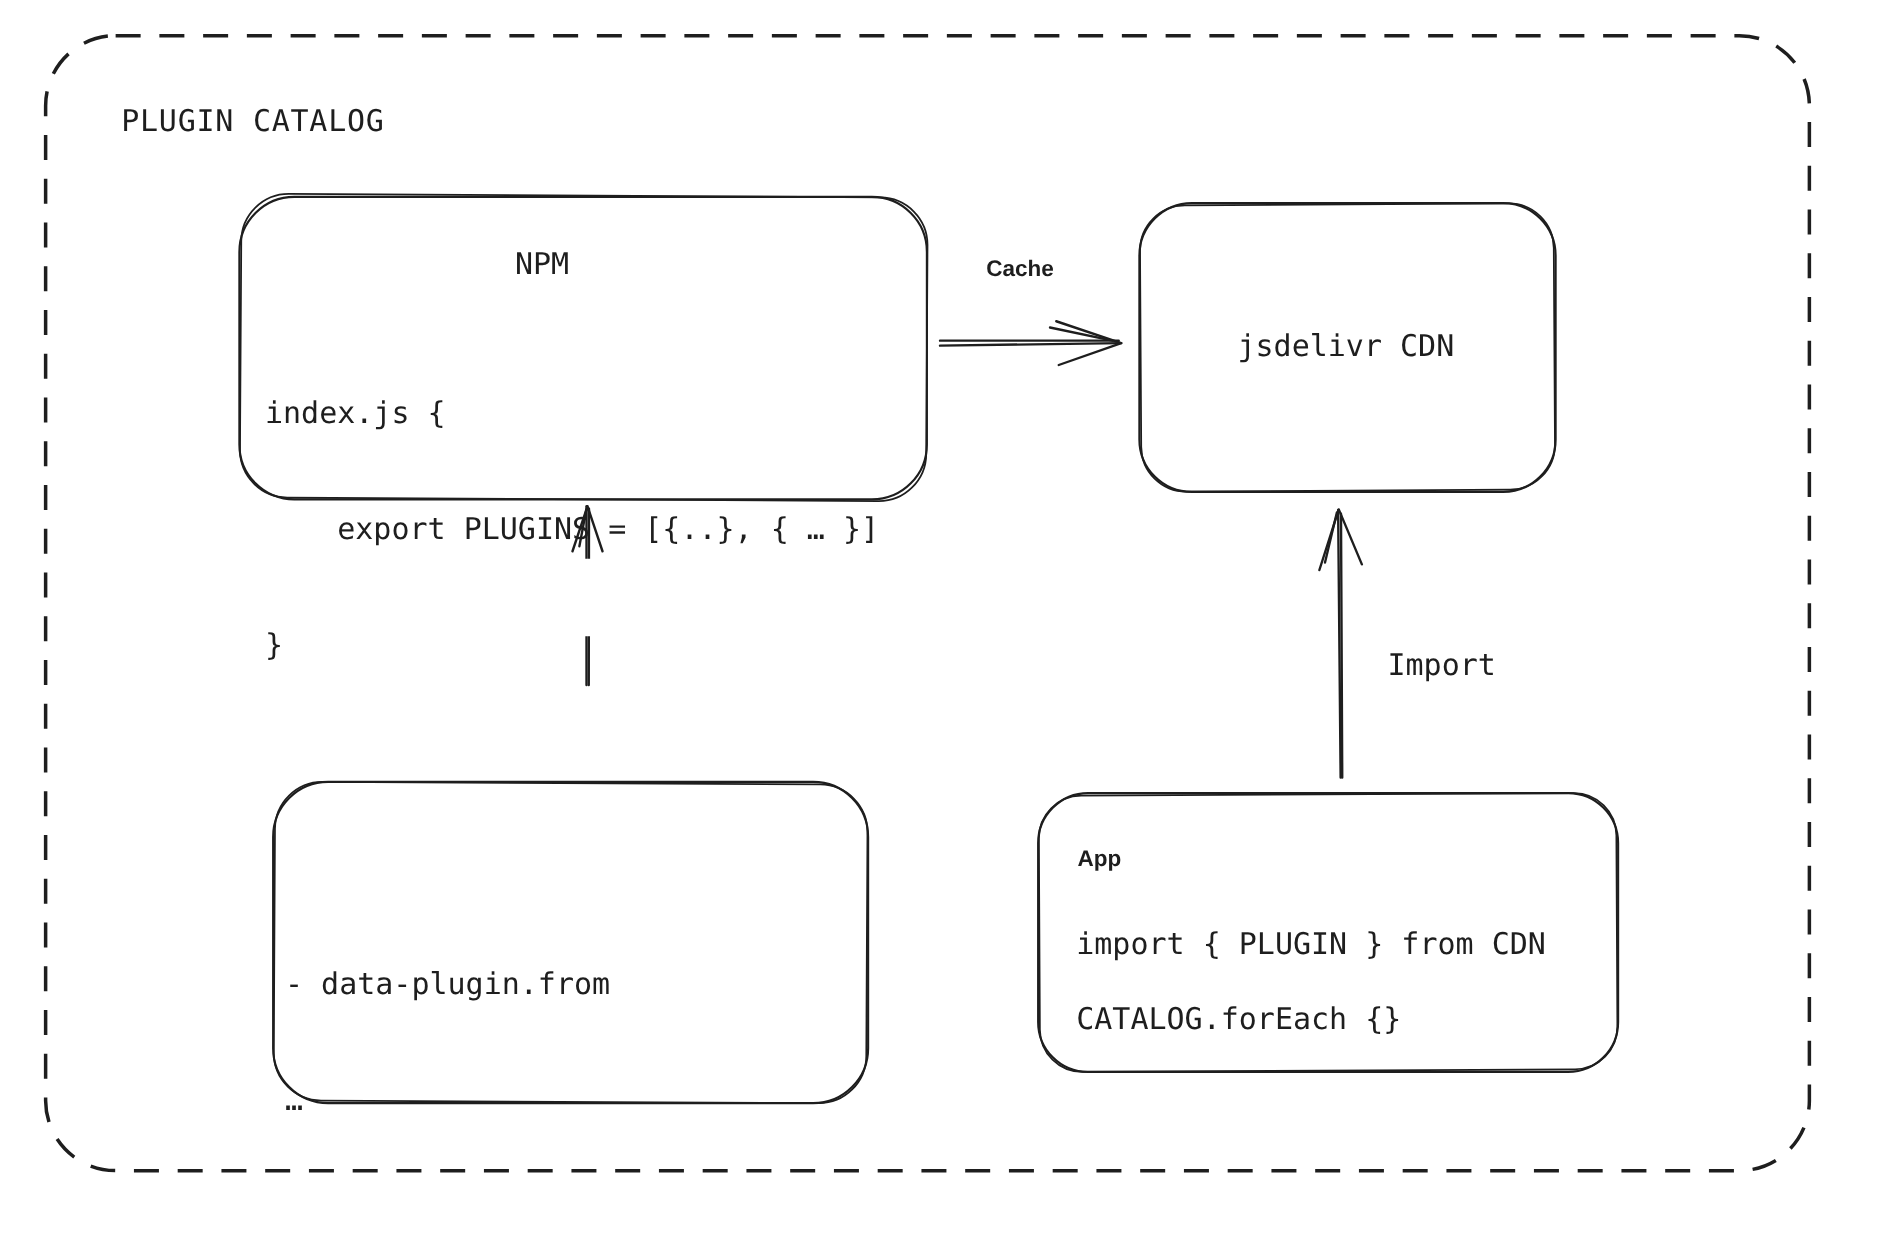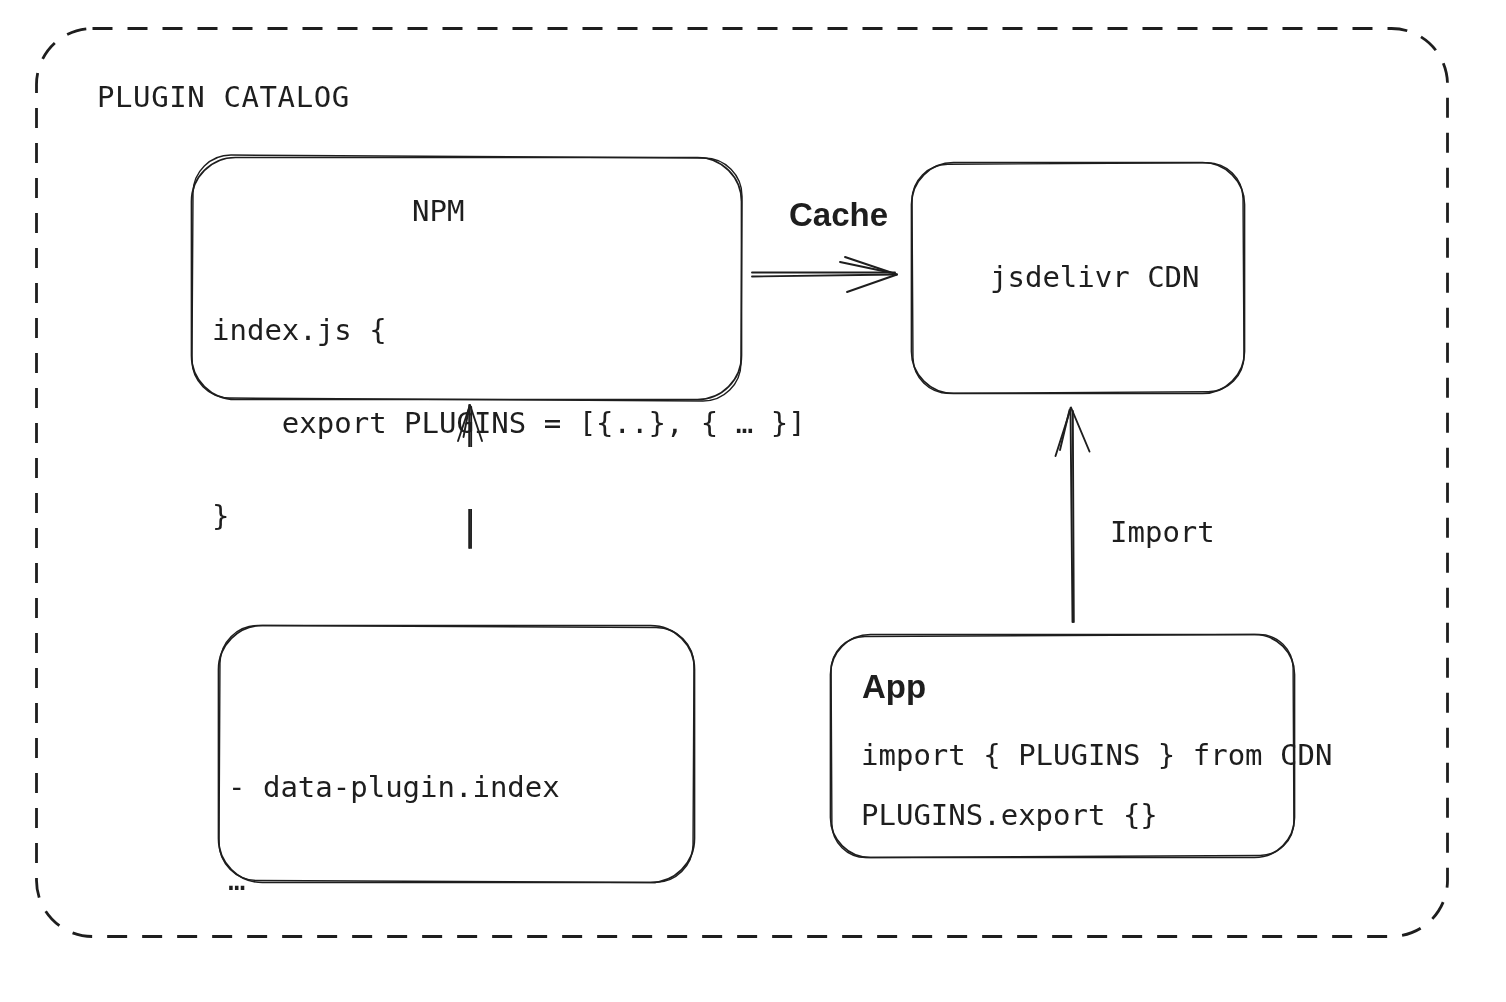--- a/index.html
+++ b/index.html
@@ -38,26 +38,26 @@
     stroke-linecap: round;
     stroke-linejoin: round;
   }
   .txt {
     position: absolute;
     color: #1e1e1e;
     white-space: pre;
   }
   .mono {
     font-family: "DejaVu Sans Mono", monospace;
-    font-size: 29px;
+    font-size: 24px;
     line-height: 31px;
   }
   .sans {
     font-family: "Liberation Sans", sans-serif;
-    font-size: 33px;
+    font-size: 18px;
     font-weight: 600;
     line-height: 30px;
   }
   .title { letter-spacing: 0.6px; }
   .center { text-align: center; }
   .occlude { background: #ffffff; padding: 0 6px; }
 </style>
 </head>
 <body>
 
@@ -119,23 +119,23 @@
   </div>
 
   <div class="txt mono" style="left:990px; top:262px;">jsdelivr CDN</div>
 
   <div class="txt sans" style="left:789px; top:200px;">Cache</div>
 
   <div class="txt mono center occlude" style="left:352px; top:447px; width:228px;">
   </div>
 
   <div class="txt mono" style="left:228px; top:710px;">
-    <div>- data-plugin.index</div>
+    <div>- data-plugin.from</div>
     <div>…</div>
   </div>
 
   <div class="txt mono" style="left:1110px; top:517px;">Import</div>
 
   <div class="txt sans" style="left:862px; top:672px;">App</div>
-  <div class="txt mono" style="left:861px; top:740px;">import { PLUGINS } from CDN</div>
-  <div class="txt mono" style="left:861px; top:800px;">PLUGINS.export {}</div>
+  <div class="txt mono" style="left:861px; top:740px;">import { PLUGIN } from CDN</div>
+  <div class="txt mono" style="left:861px; top:800px;">CATALOG.forEach {}</div>
 
 </div>
 
 </body></html>

